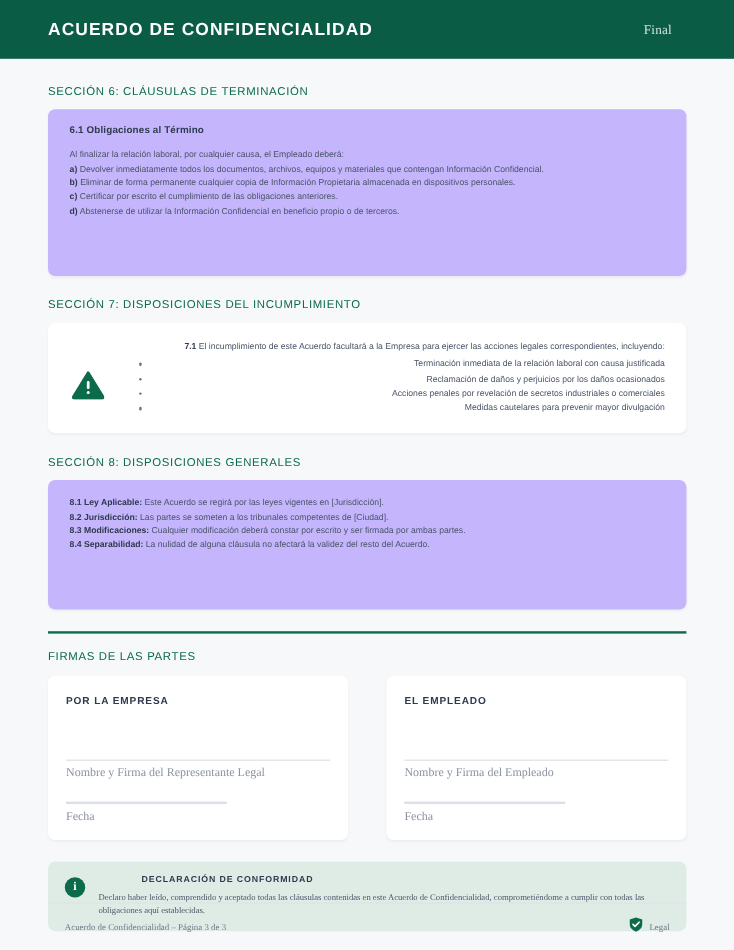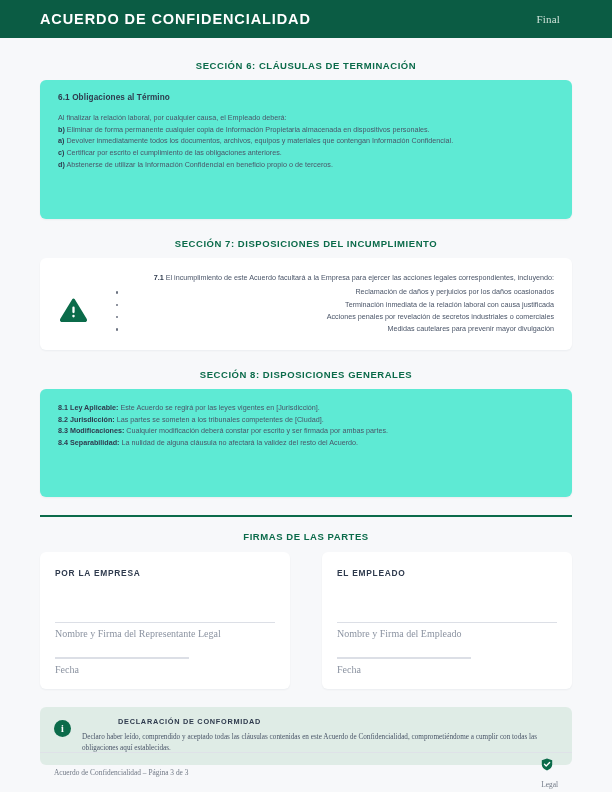--- a/index.html
+++ b/index.html
@@ -12,21 +12,21 @@
   body {
     font-family: "Liberation Sans", sans-serif;
     background: #f7f8fa;
     color: #3b4252;
     position: relative;
     overflow: hidden;
   }
 
   
   .doc-header {
-    height: 38px;
+    height: 49px;
     background: #0b5c44;
     display: flex;
     align-items: center;
     justify-content: space-between;
     padding: 0 20px 0 40px;
   }
   .doc-title {
     color: #ffffff;
     font-size: 14.5px;
     font-weight: bold;
@@ -42,28 +42,27 @@
   }
 
   
   .page-body {
     padding: 22px 40px 0 40px;
   }
 
   .section-heading {
     color: #0b6b4a;
     font-size: 9.5px;
-    font-weight: bold;
+    font-weight: normal;
     letter-spacing: 0.55px;
     margin-bottom: 9px;
-    text-align: center;
   }
 
   .card {
-    background: #5eead4;
+    background: #c4b5fd;
     border-radius: 6px;
     padding: 13px 18px 14px 18px;
     box-shadow: 0 1px 2px rgba(20,30,50,0.05);
   }
 
   .card.tall { padding-bottom: 48px; }
 
   .clause-title {
     font-size: 8.2px;
     font-weight: bold;
@@ -226,23 +225,23 @@
     height: 39px;
     margin-left: 14px;
   }
   .footer-left {
     font-family: "Liberation Serif", serif;
     font-size: 7.4px;
     color: #707885;
   }
   .footer-right {
     display: flex;
+    align-items: center;
     gap: 5px;
     padding-right: 14px;
-    flex-direction: column;
   }
   .footer-badge-label {
     font-family: "Liberation Serif", serif;
     font-size: 7.4px;
     color: #707885;
   }
 </style>
 </head>
 <body>
 
@@ -251,43 +250,43 @@
   <div class="doc-status">Final</div>
 </div>
 
 <div class="page-body">
 
   <div class="section-heading">SECCIÓN 6: CLÁUSULAS DE TERMINACIÓN</div>
   <div class="card tall">
     <div class="clause-title">6.1 Obligaciones al Término</div>
     <div class="para">
       <div>Al finalizar la relación laboral, por cualquier causa, el Empleado deberá:</div>
+      <div><b>a)</b><span> Devolver inmediatamente todos los documentos, archivos, equipos y materiales que contengan Información Confidencial.</span></div>
       <div><b>b)</b><span> Eliminar de forma permanente cualquier copia de Información Propietaria almacenada en dispositivos personales.</span></div>
-      <div><b>a)</b><span> Devolver inmediatamente todos los documentos, archivos, equipos y materiales que contengan Información Confidencial.</span></div>
       <div><b>c)</b><span> Certificar por escrito el cumplimiento de las obligaciones anteriores.</span></div>
       <div><b>d)</b><span> Abstenerse de utilizar la Información Confidencial en beneficio propio o de terceros.</span></div>
     </div>
   </div>
 
   <div class="section-gap"></div>
 
   <div class="section-heading">SECCIÓN 7: DISPOSICIONES DEL INCUMPLIMIENTO</div>
   <div class="warn-card">
     <div class="warn-icon-wrap">
       <svg width="27" height="24" viewBox="0 0 27 24" aria-hidden="true">
         <path d="M13.5 1.8 L25.4 21.2 Q26.4 22.9 24.5 22.9 L2.5 22.9 Q0.6 22.9 1.6 21.2 Z" fill="#0b6b4a" stroke="#0b6b4a" stroke-width="2.6" stroke-linejoin="round"></path>
         <rect x="12.35" y="8.6" width="2.3" height="6.6" rx="1.1" fill="#ffffff"></rect>
         <circle cx="13.5" cy="18.1" r="1.28" fill="#ffffff"></circle>
       </svg>
     </div>
     <div class="warn-body">
       <div class="warn-lead"><b>7.1</b><span> El incumplimiento de este Acuerdo facultará a la Empresa para ejercer las acciones legales correspondientes, incluyendo:</span></div>
       <ul class="warn-list">
+        <li>Terminación inmediata de la relación laboral con causa justificada</li>
         <li>Reclamación de daños y perjuicios por los daños ocasionados</li>
-        <li>Terminación inmediata de la relación laboral con causa justificada</li>
         <li>Acciones penales por revelación de secretos industriales o comerciales</li>
         <li>Medidas cautelares para prevenir mayor divulgación</li>
       </ul>
     </div>
   </div>
 
   <div class="section-gap"></div>
 
   <div class="section-heading">SECCIÓN 8: DISPOSICIONES GENERALES</div>
   <div class="card tall">

